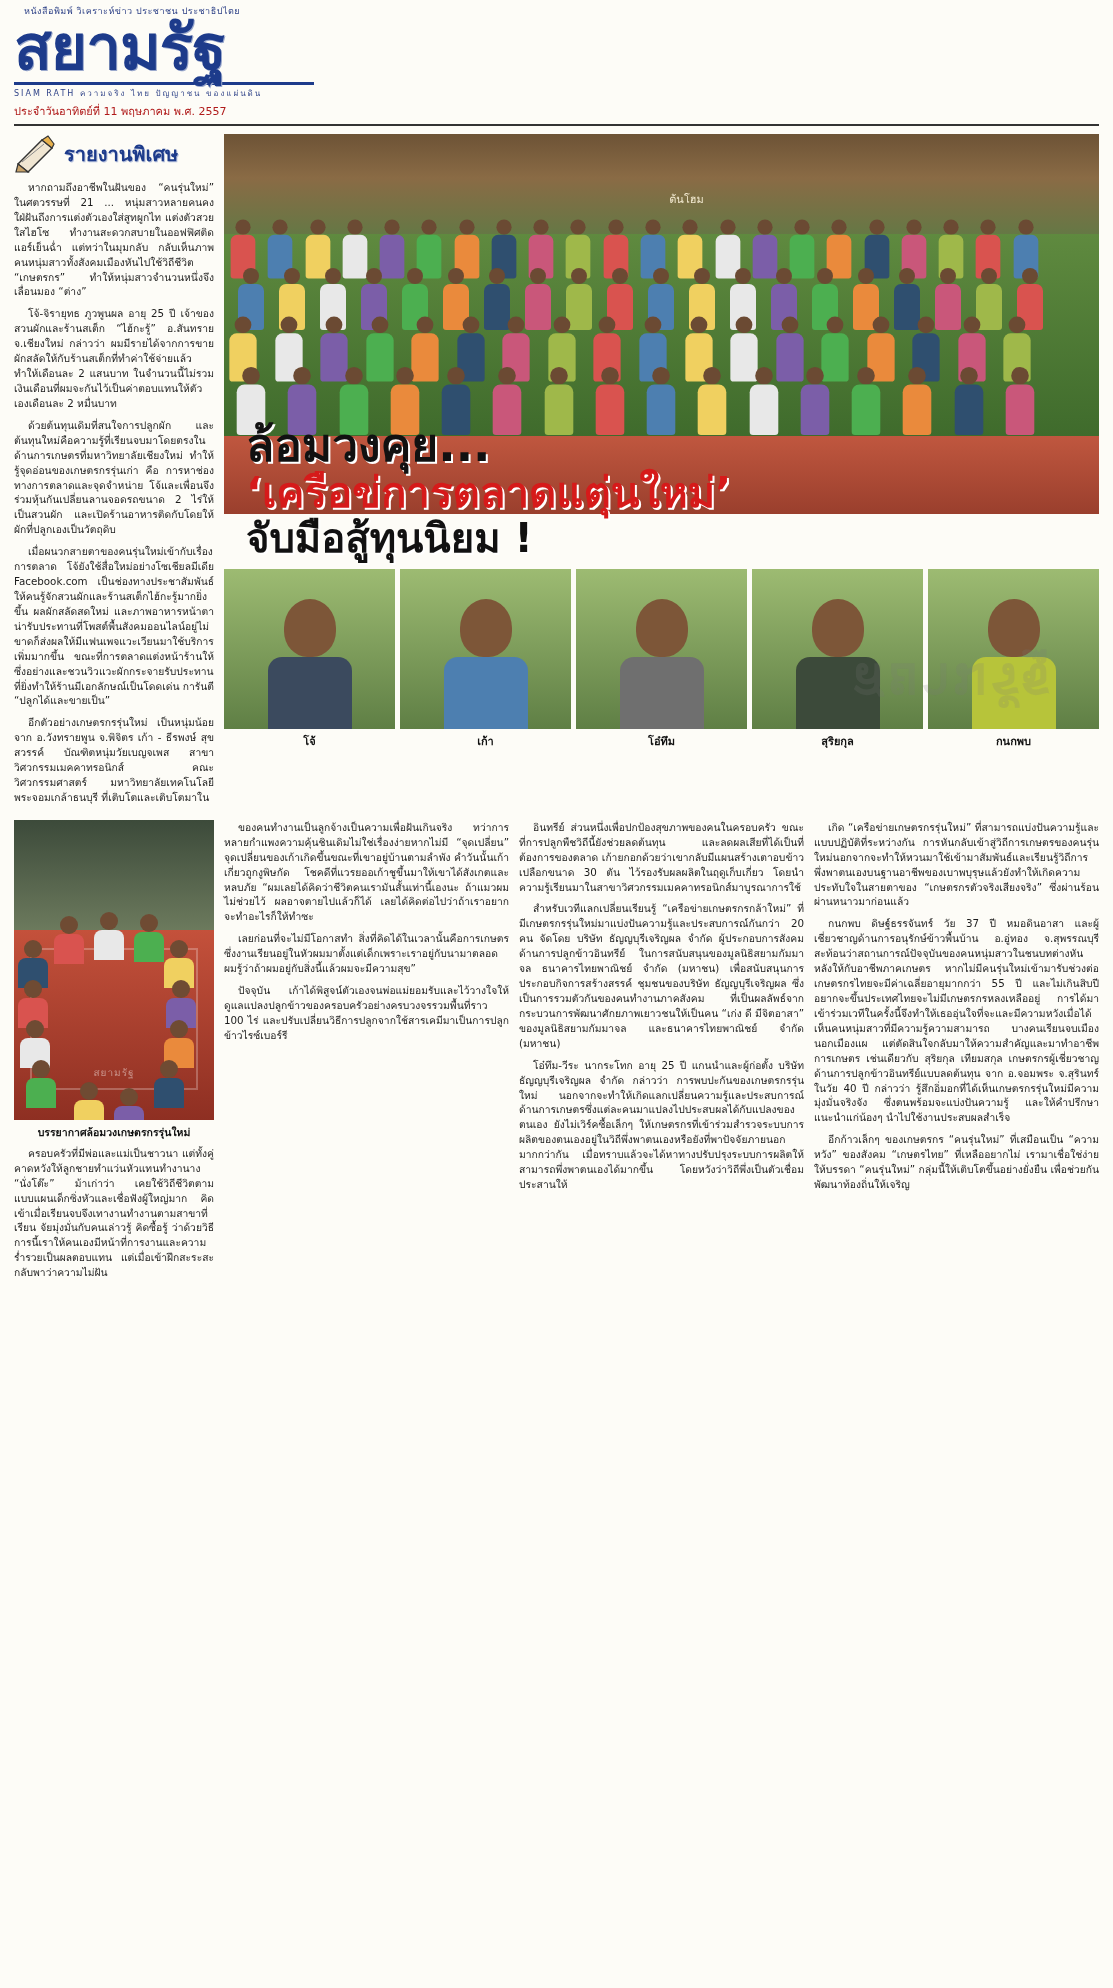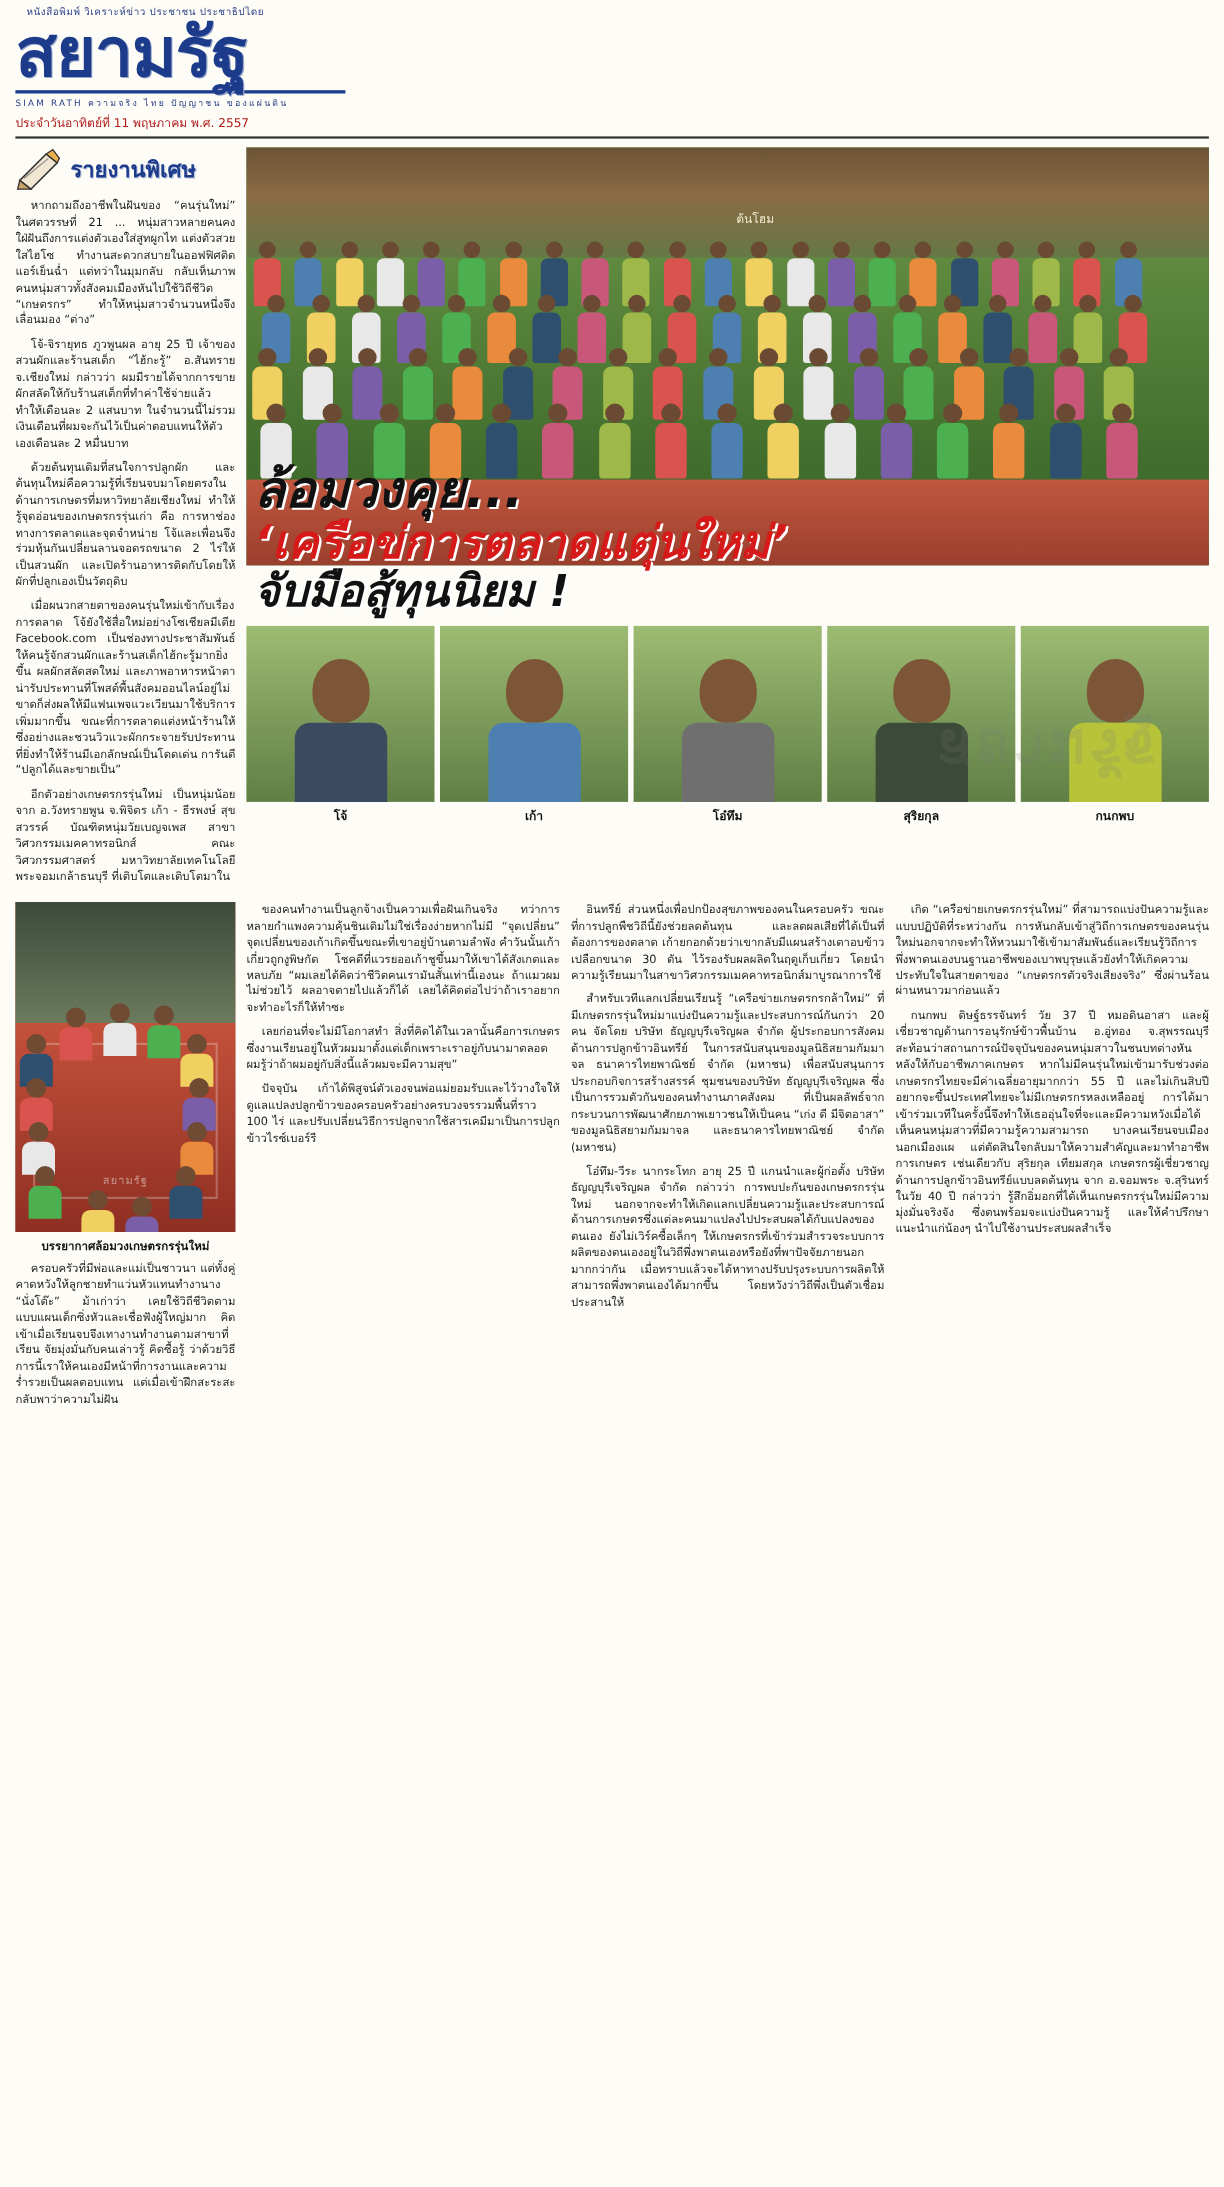--- a/index.html
+++ b/index.html
@@ -69,21 +69,21 @@
   .hero-photo .floor {
     position:absolute; bottom:0; left:0; right:0; height:78px;
     background:linear-gradient(180deg,#c0573f,#9a3f2d);
   }
   .crowd { position:absolute; left:0; right:0; bottom:40px; height:250px; }
   .person { position:absolute; bottom:0; width:26px; }
   .person .head { width:16px; height:16px; border-radius:50%; background:#6b4a33; margin:0 auto; }
   .person .body { width:26px; height:46px; border-radius:7px 7px 3px 3px; }
 
   
-  .headline-block { position:relative; margin-top:-92px; padding-left:7px;font-style:italic; }
+  .headline-block { position:relative; margin-top:-92px; padding-left:22px; }
   .hl1 {
     font-size:46px; font-weight:bold; color:#111; line-height:1;
     text-shadow:2px 2px 0 #ffffff;
   }
   .hl2 {
     font-size:42px; font-weight:bold; color:#d61a1a; line-height:1.08;
     text-shadow:2px 2px 0 #ffffff; margin-top:2px;
   }
   .hl3 {
     font-size:40px; font-weight:bold; color:#111; line-height:1.08;
@@ -630,18 +630,19 @@
         <p>ปัจจุบัน เก้าได้พิสูจน์ตัวเองจนพ่อแม่ยอมรับและไว้วางใจให้ดูแลแปลงปลูกข้าวของครอบครัวอย่างครบวงจรรวมพื้นที่ราว 100 ไร่ และปรับเปลี่ยนวิธีการปลูกจากใช้สารเคมีมาเป็นการปลูกข้าวไรซ์เบอร์รี</p>
       </div>
       <div class="tc">
         <p>อินทรีย์ ส่วนหนึ่งเพื่อปกป้องสุขภาพของคนในครอบครัว ขณะที่การปลูกพืชวิถีนี้ยังช่วยลดต้นทุน และลดผลเสียที่ได้เป็นที่ต้องการของตลาด เก้ายกอกด้วยว่าเขากลับมีแผนสร้างเตาอบข้าวเปลือกขนาด 30 ตัน ไว้รองรับผลผลิตในฤดูเก็บเกี่ยว โดยนำความรู้เรียนมาในสาขาวิศวกรรมเมคคาทรอนิกส์มาบูรณาการใช้</p>
         <p>สำหรับเวทีแลกเปลี่ยนเรียนรู้ “เครือข่ายเกษตรกรกล้าใหม่” ที่มีเกษตรกรรุ่นใหม่มาแบ่งปันความรู้และประสบการณ์กันกว่า 20 คน จัดโดย บริษัท ธัญญบุรีเจริญผล จำกัด ผู้ประกอบการสังคมด้านการปลูกข้าวอินทรีย์ ในการสนับสนุนของมูลนิธิสยามกัมมาจล ธนาคารไทยพาณิชย์ จำกัด (มหาชน) เพื่อสนับสนุนการประกอบกิจการสร้างสรรค์ ชุมชนของบริษัท ธัญญบุรีเจริญผล ซึ่งเป็นการรวมตัวกันของคนทำงานภาคสังคม ที่เป็นผลลัพธ์จากกระบวนการพัฒนาศักยภาพเยาวชนให้เป็นคน “เก่ง ดี มีจิตอาสา” ของมูลนิธิสยามกัมมาจล และธนาคารไทยพาณิชย์ จำกัด (มหาชน)</p>
         <p>โอ๋ทึม-วีระ นากระโทก อายุ 25 ปี แกนนำและผู้ก่อตั้ง บริษัท ธัญญบุรีเจริญผล จำกัด กล่าวว่า การพบปะกันของเกษตรกรรุ่นใหม่ นอกจากจะทำให้เกิดแลกเปลี่ยนความรู้และประสบการณ์ด้านการเกษตรซึ่งแต่ละคนมาแปลงไปประสบผลได้กับแปลงของตนเอง ยังไม่เวิร์คซื้อเล็กๆ ให้เกษตรกรที่เข้าร่วมสำรวจระบบการผลิตของตนเองอยู่ในวิถีพึ่งพาตนเองหรือยังที่พาปัจจัยภายนอกมากกว่ากัน เมื่อทราบแล้วจะได้หาทางปรับปรุงระบบการผลิตให้สามารถพึ่งพาตนเองได้มากขึ้น โดยหวังว่าวิถีพึ่งเป็นตัวเชื่อมประสานให้</p>
       </div>
       <div class="tc">
         <p>เกิด “เครือข่ายเกษตรกรรุ่นใหม่” ที่สามารถแบ่งปันความรู้และแบบปฏิบัติที่ระหว่างกัน การหันกลับเข้าสู่วิถีการเกษตรของคนรุ่นใหม่นอกจากจะทำให้หวนมาใช้เข้ามาสัมพันธ์และเรียนรู้วิถีการพึ่งพาตนเองบนฐานอาชีพของเบาพบุรุษแล้วยังทำให้เกิดความประทับใจในสายตาของ “เกษตรกรตัวจริงเสียงจริง” ซึ่งผ่านร้อนผ่านหนาวมาก่อนแล้ว</p>
         <p>กนกพบ ดิษฐ์ธรรจันทร์ วัย 37 ปี หมอดินอาสา และผู้เชี่ยวชาญด้านการอนุรักษ์ข้าวพื้นบ้าน อ.อู่ทอง จ.สุพรรณบุรี สะท้อนว่าสถานการณ์ปัจจุบันของคนหนุ่มสาวในชนบทต่างหันหลังให้กับอาชีพภาคเกษตร หากไม่มีคนรุ่นใหม่เข้ามารับช่วงต่อเกษตรกรไทยจะมีค่าเฉลี่ยอายุมากกว่า 55 ปี และไม่เกินสิบปีอยากจะขึ้นประเทศไทยจะไม่มีเกษตรกรหลงเหลืออยู่ การได้มาเข้าร่วมเวทีในครั้งนี้จึงทำให้เธออุ่นใจที่จะและมีความหวังเมื่อได้เห็นคนหนุ่มสาวที่มีความรู้ความสามารถ บางคนเรียนจบเมืองนอกเมืองแผ แต่ตัดสินใจกลับมาให้ความสำคัญและมาทำอาชีพการเกษตร เช่นเดียวกับ สุริยกุล เทียมสกุล เกษตรกรผู้เชี่ยวชาญด้านการปลูกข้าวอินทรีย์แบบลดต้นทุน จาก อ.จอมพระ จ.สุรินทร์ ในวัย 40 ปี กล่าวว่า รู้สึกอิ่มอกที่ได้เห็นเกษตรกรรุ่นใหม่มีความมุ่งมั่นจริงจัง ซึ่งตนพร้อมจะแบ่งปันความรู้ และให้คำปรึกษาแนะนำแก่น้องๆ นำไปใช้งานประสบผลสำเร็จ</p>
+        <p>อีกก้าวเล็กๆ ของเกษตรกร “คนรุ่นใหม่” ที่เสมือนเป็น “ความหวัง” ของสังคม “เกษตรไทย” ที่เหลืออยากไม่ เรามาเชื่อใช่ง่ายให้บรรดา “คนรุ่นใหม่” กลุ่มนี้ให้เติบโตขึ้นอย่างยั่งยืน เพื่อช่วยกันพัฒนาท้องถิ่นให้เจริญ</p>
       </div>
     </div>
   </div>
 
   <div class="ghost">สยามรัฐ</div>
 </div>
 
 </body></html>

